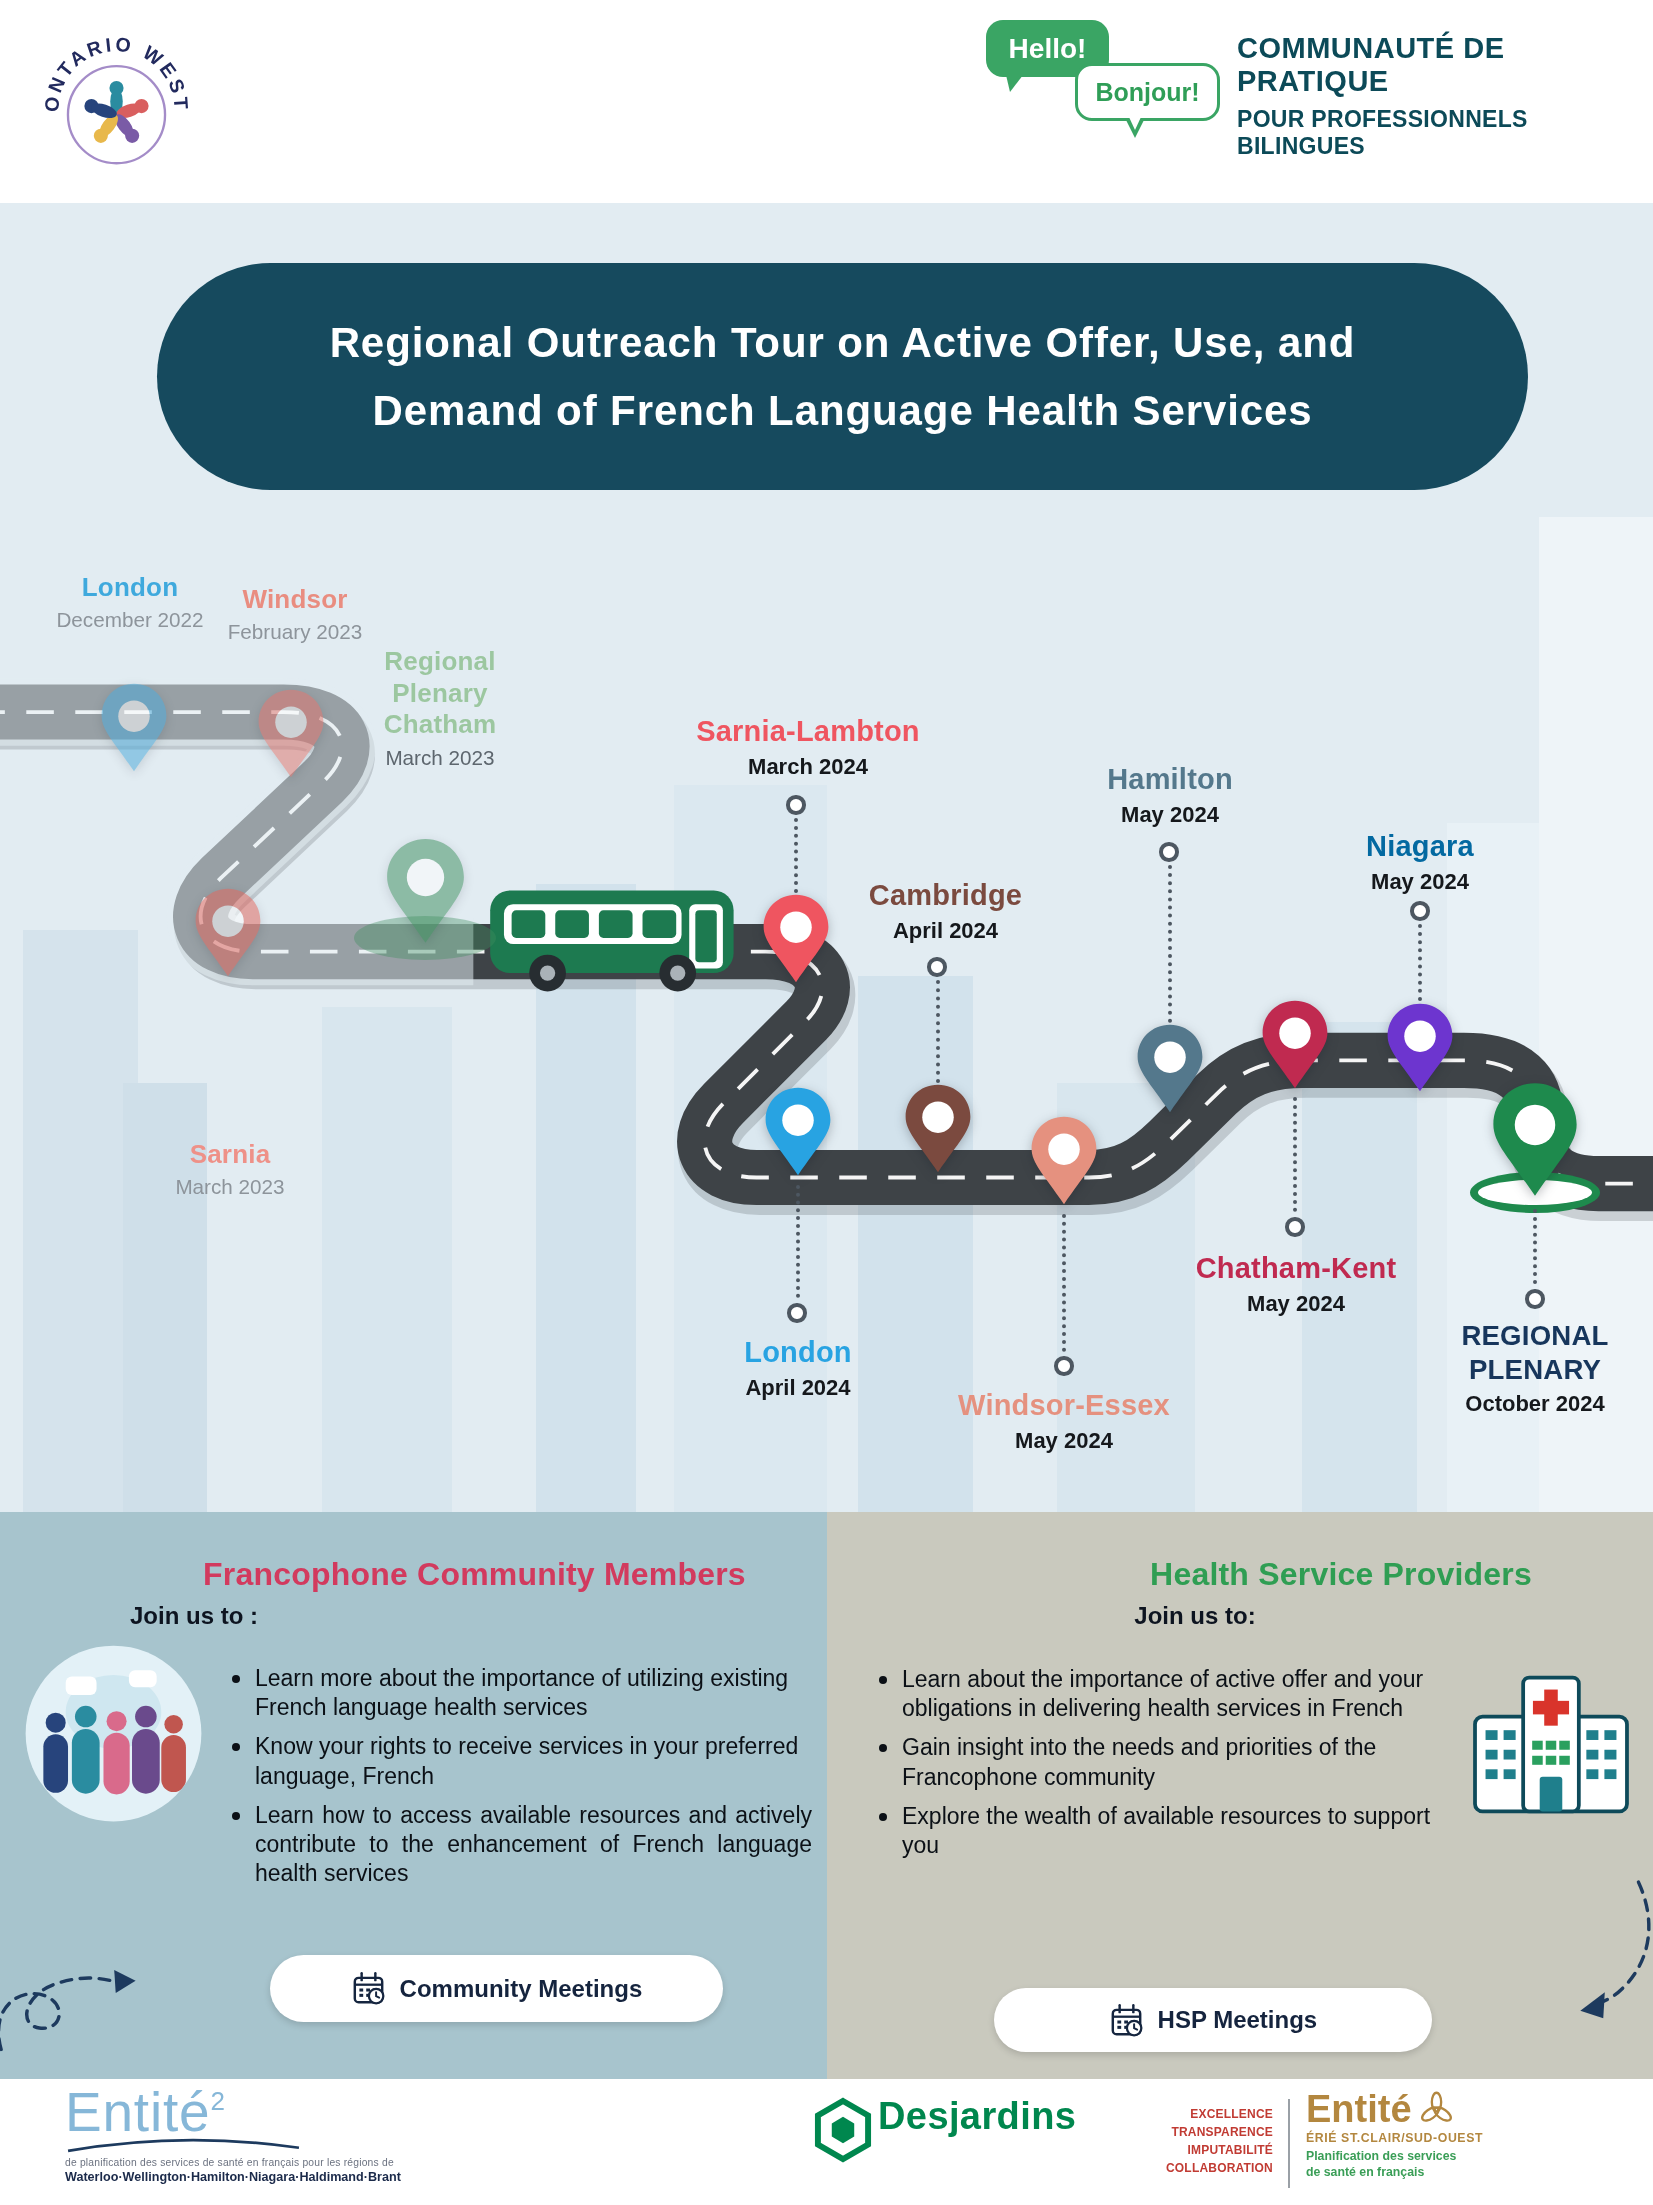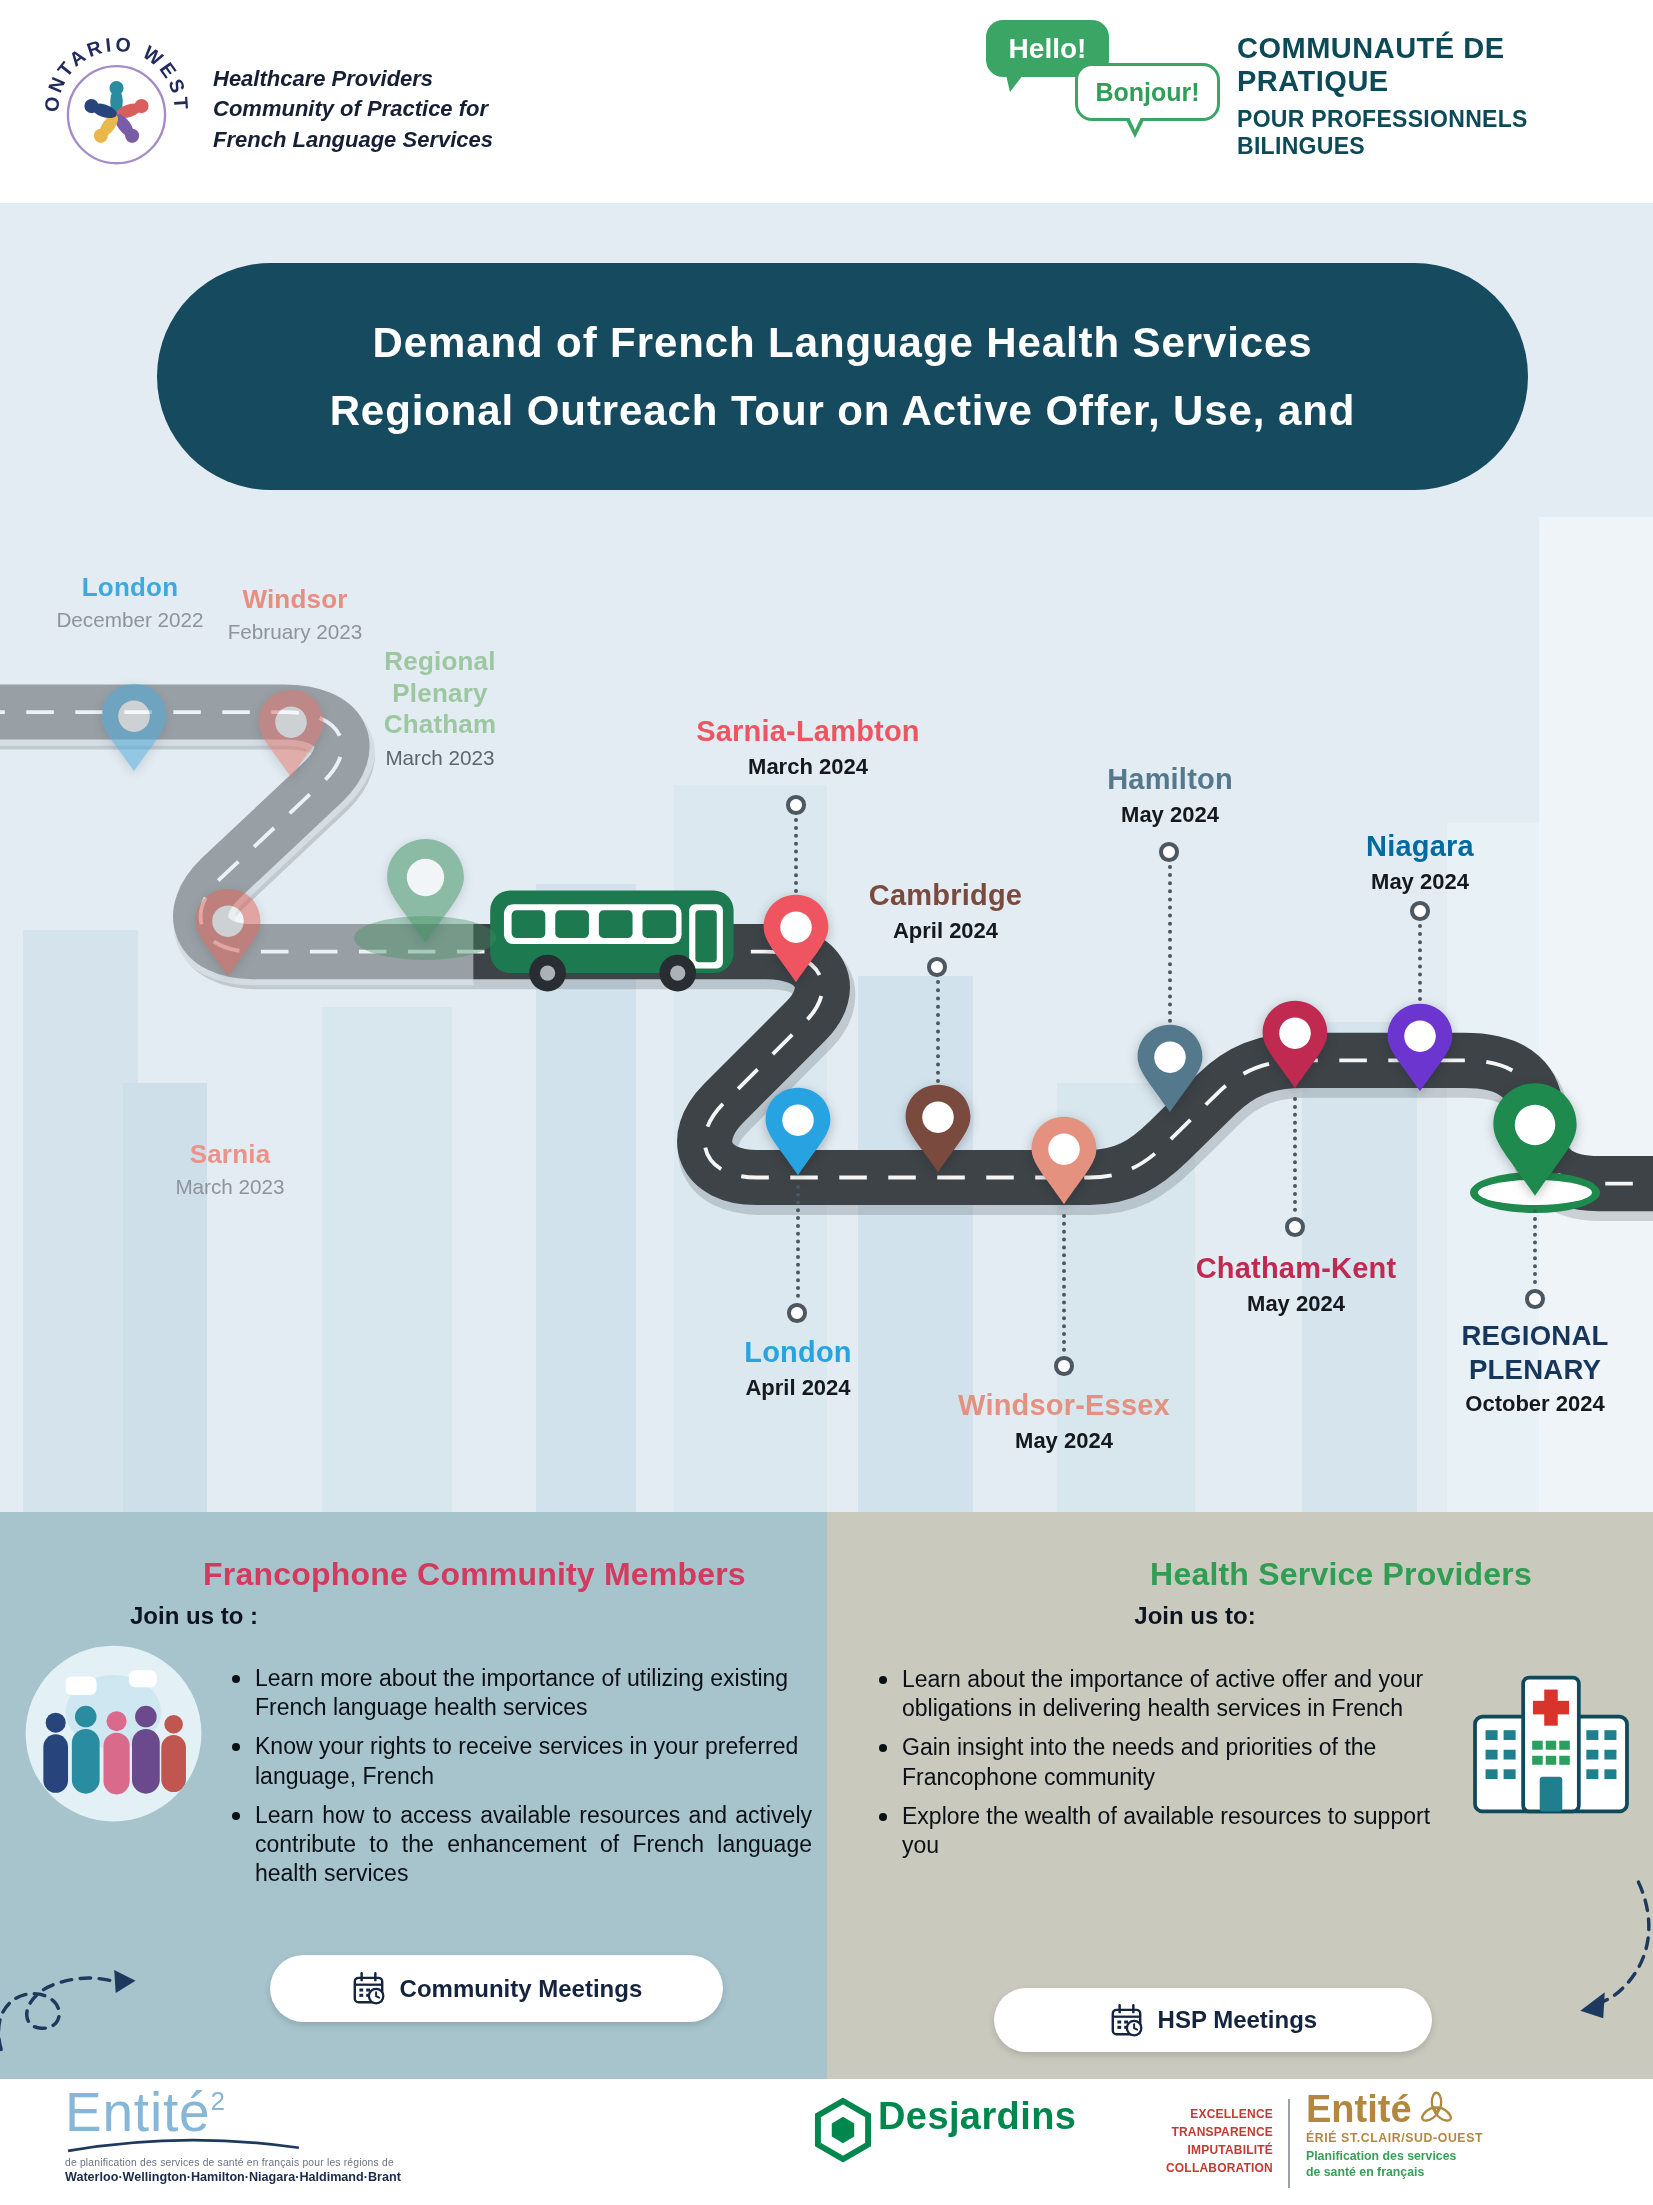--- a/index.html
+++ b/index.html
@@ -129,25 +129,20 @@
           <ellipse cx="116" cy="130" rx="8" ry="17" fill="#d95f5f" transform="rotate(72 116 130)"></ellipse>
         <circle cx="120" cy="162" r="9" fill="#7a5ba6"></circle>
           <ellipse cx="110" cy="149" rx="8" ry="17" fill="#7a5ba6" transform="rotate(144 110 149)"></ellipse>
         <circle cx="80" cy="162" r="9" fill="#e8b84b"></circle>
           <ellipse cx="90" cy="149" rx="8" ry="17" fill="#e8b84b" transform="rotate(216 90 149)"></ellipse>
         <circle cx="68" cy="124" r="9" fill="#27447c"></circle>
           <ellipse cx="84" cy="130" rx="8" ry="17" fill="#27447c" transform="rotate(288 84 130)"></ellipse>
       </g>
     </svg>
   </div>
-  <div class="org-name">
-    <div>Healthcare Providers</div>
-    <div>Community of Practice for</div>
-    <div>French Language Services</div>
-  </div>
   <div class="hello">
       <span>Hello!</span>
     </div>
   <div class="bonjour">
       <span>Bonjour!</span>
     </div>
   <div class="brand">
     <div class="b1">COMMUNAUTÉ DE PRATIQUE</div>
     <div class="b2">POUR PROFESSIONNELS BILINGUES</div>
   </div>
@@ -160,22 +155,22 @@
   <div class="bld" style="left:322px;width:130px;height:505px;background:#d8e6ee"></div>
   <div class="bld" style="left:536px;width:100px;height:628px;background:#d2e2ec"></div>
   <div class="bld" style="left:674px;width:153px;height:727px;background:#dbe8f0"></div>
   <div class="bld" style="left:858px;width:115px;height:536px;background:#d2e2ec"></div>
   <div class="bld" style="left:1057px;width:138px;height:429px;background:#d8e6ee"></div>
   <div class="bld" style="left:1302px;width:115px;height:490px;background:#d5e4ed"></div>
   <div class="bld" style="left:1447px;width:115px;height:689px;background:#e8f1f6"></div>
   <div class="bld" style="left:1539px;width:115px;height:995px;background:#eef4f8"></div>
 
   <div class="banner" style="background: rgb(22, 74, 94);">
+    <div>Regional Outreach Tour on Active Offer, Use, and</div>
     <div>Demand of French Language Health Services</div>
-    <div>Regional Outreach Tour on Active Offer, Use, and</div>
   </div>
 
   <svg class="road-svg" viewBox="0 0 2160 1710">
     <path d="M -30 665 L 370 665 C 448 665 468 712 422 756 L 288 882 C 240 928 260 978 330 978 L 1000 978 C 1074 978 1094 1026 1053 1068 L 945 1176 C 899 1222 919 1273 988 1273 L 1422 1273 C 1468 1273 1495 1256 1526 1226 L 1589 1164 C 1620 1134 1652 1120 1702 1120 L 1912 1120 C 1984 1120 2006 1152 2006 1192 L 2006 1206 C 2006 1256 2032 1281 2088 1281 L 2190 1281" fill="none" stroke="rgba(40,45,50,.18)" stroke-width="78" transform="translate(4,10)"></path>
     <path d="M -30 665 L 370 665 C 448 665 468 712 422 756 L 288 882 C 240 928 260 978 330 978 L 1000 978 C 1074 978 1094 1026 1053 1068 L 945 1176 C 899 1222 919 1273 988 1273 L 1422 1273 C 1468 1273 1495 1256 1526 1226 L 1589 1164 C 1620 1134 1652 1120 1702 1120 L 1912 1120 C 1984 1120 2006 1152 2006 1192 L 2006 1206 C 2006 1256 2032 1281 2088 1281 L 2190 1281" fill="none" stroke-width="72" style="stroke: rgb(62, 67, 71);"></path>
     <path d="M -30 665 L 370 665 C 448 665 468 712 422 756 L 288 882 C 240 928 260 978 330 978 L 1000 978 C 1074 978 1094 1026 1053 1068 L 945 1176 C 899 1222 919 1273 988 1273 L 1422 1273 C 1468 1273 1495 1256 1526 1226 L 1589 1164 C 1620 1134 1652 1120 1702 1120 L 1912 1120 C 1984 1120 2006 1152 2006 1192 L 2006 1206 C 2006 1256 2032 1281 2088 1281 L 2190 1281" fill="none" stroke="#ffffff" stroke-width="5" stroke-dasharray="36 28" opacity=".95"></path>
     <path d="M -30 665 L 370 665 C 448 665 468 712 422 756 L 288 882 C 240 928 260 978 330 978 L 618 978" fill="none" stroke="rgba(226,236,242,.55)" stroke-width="88"></path>
     <g>
       <rect x="640" y="898" width="318" height="108" rx="26" style="fill: rgb(29, 122, 80);"></rect>
       <rect x="658" y="916" width="232" height="52" rx="12" fill="#ffffff"></rect>

